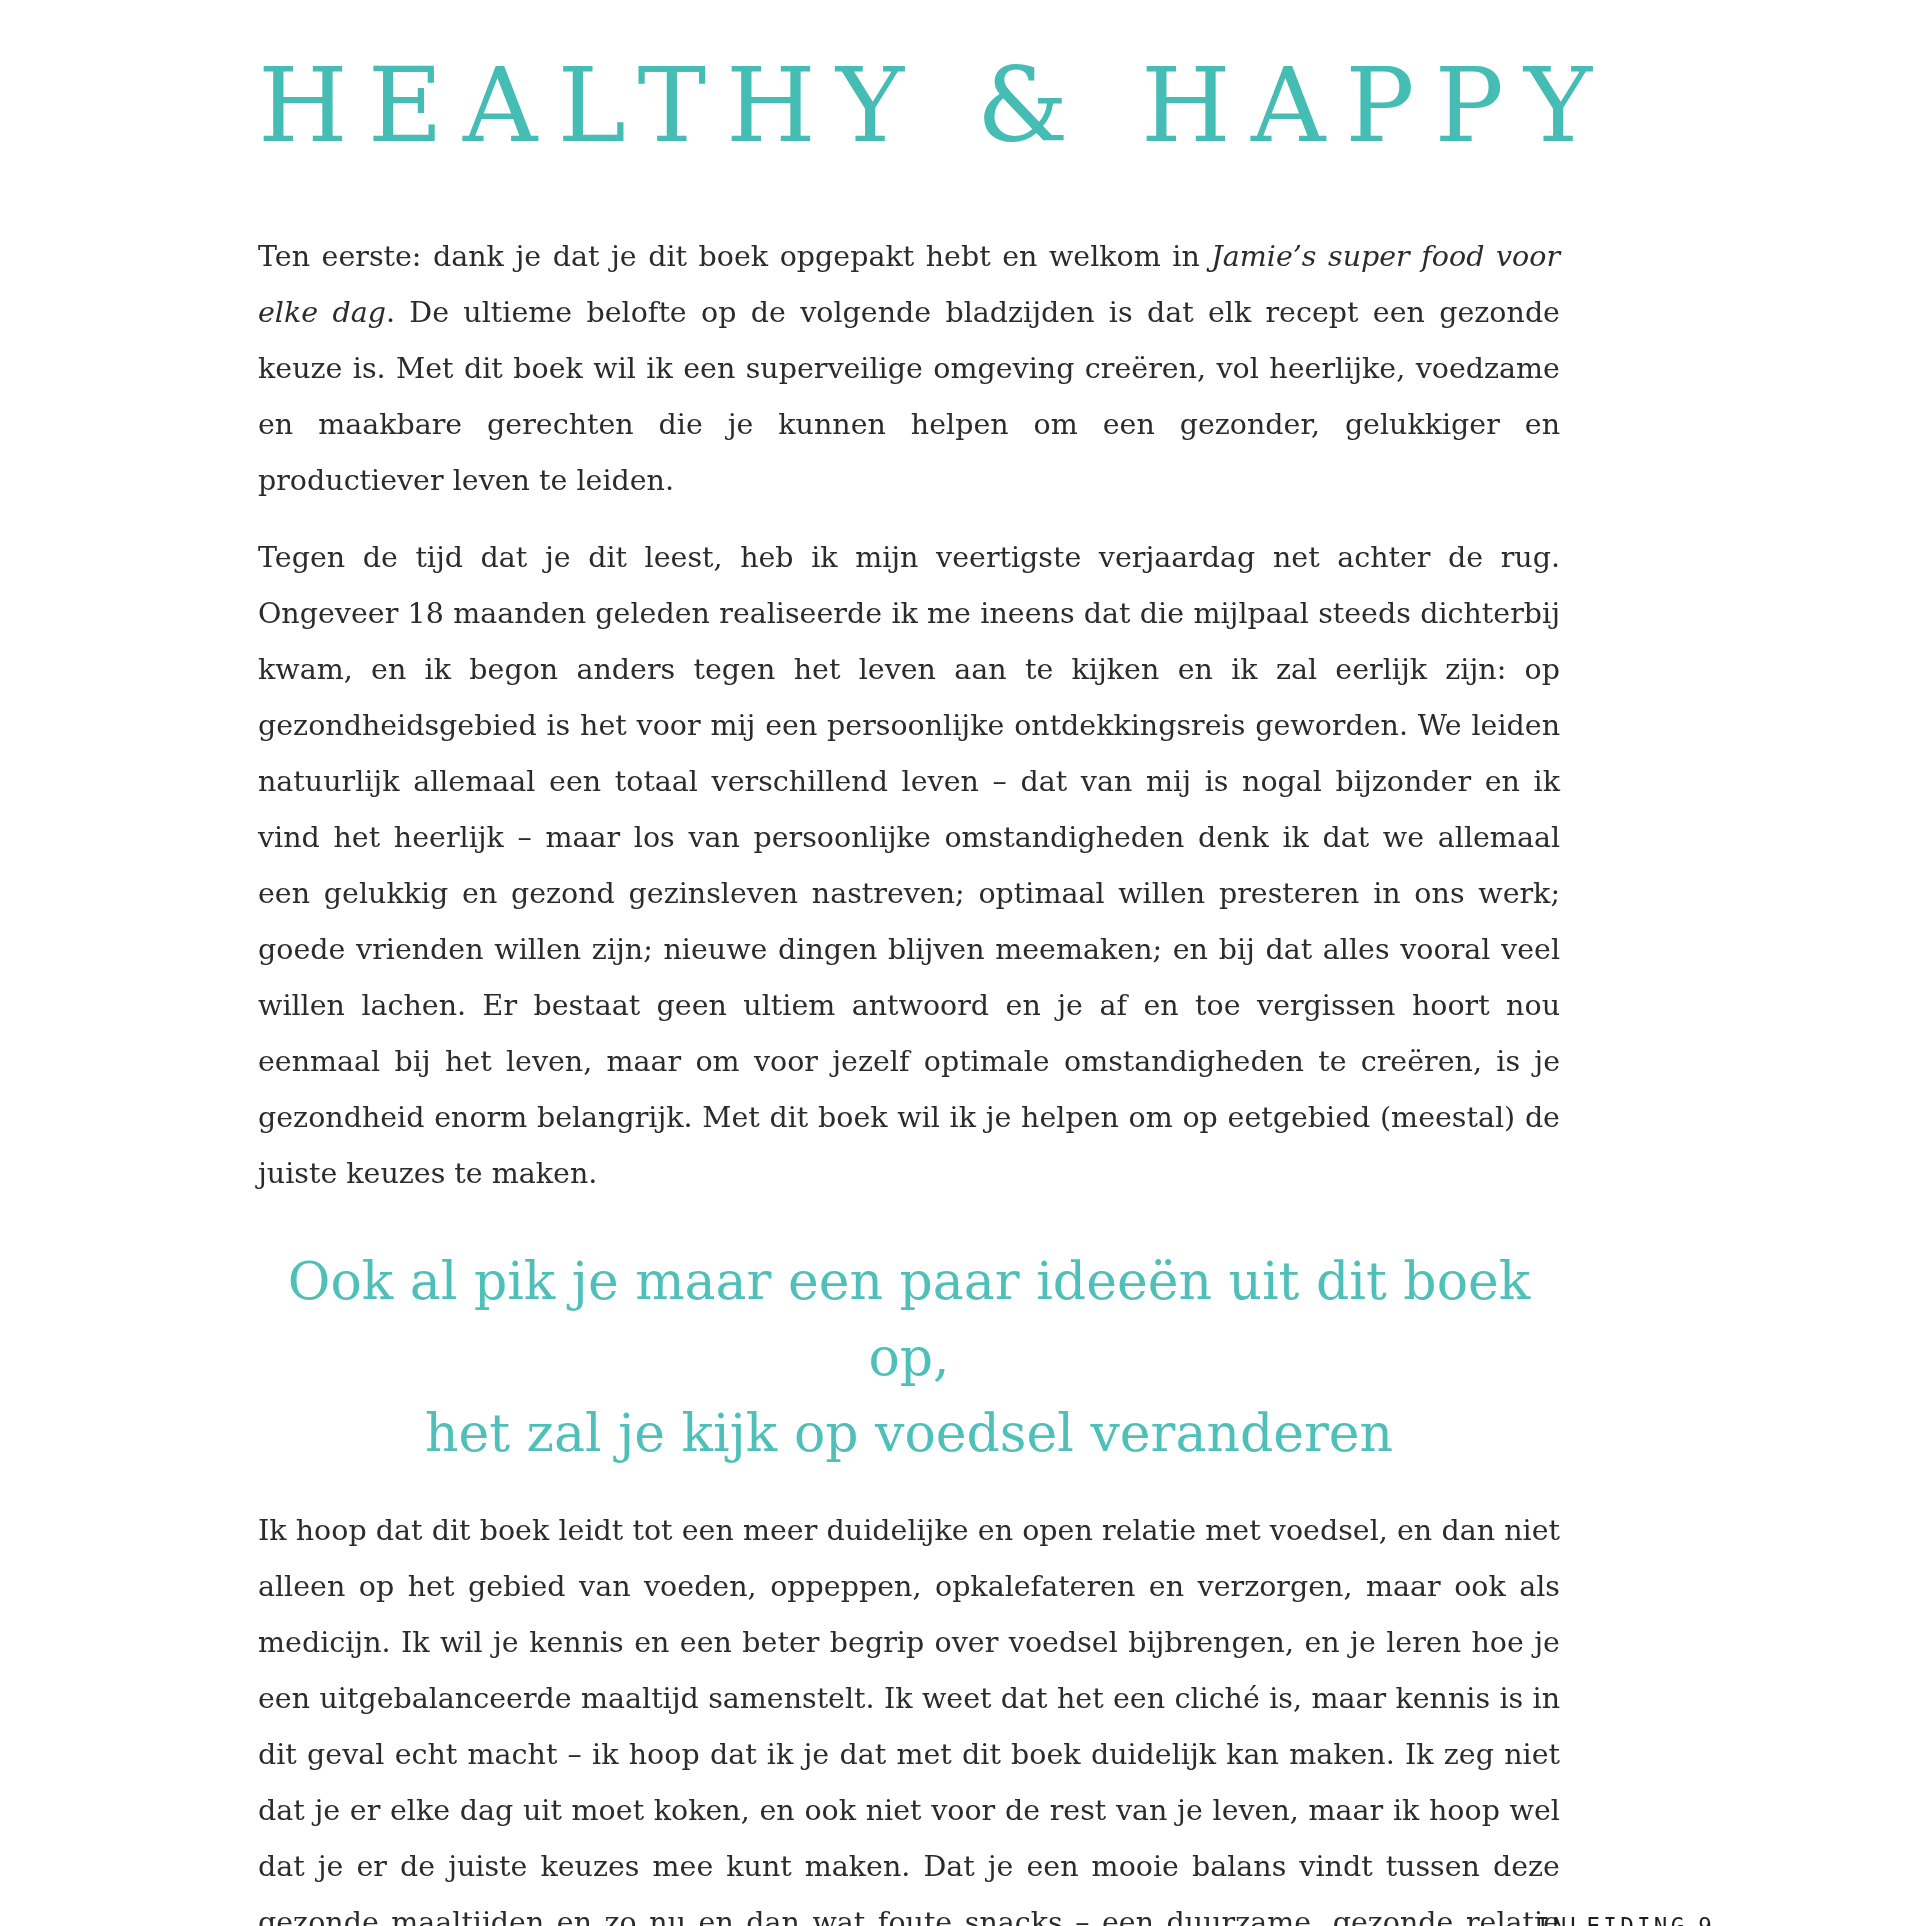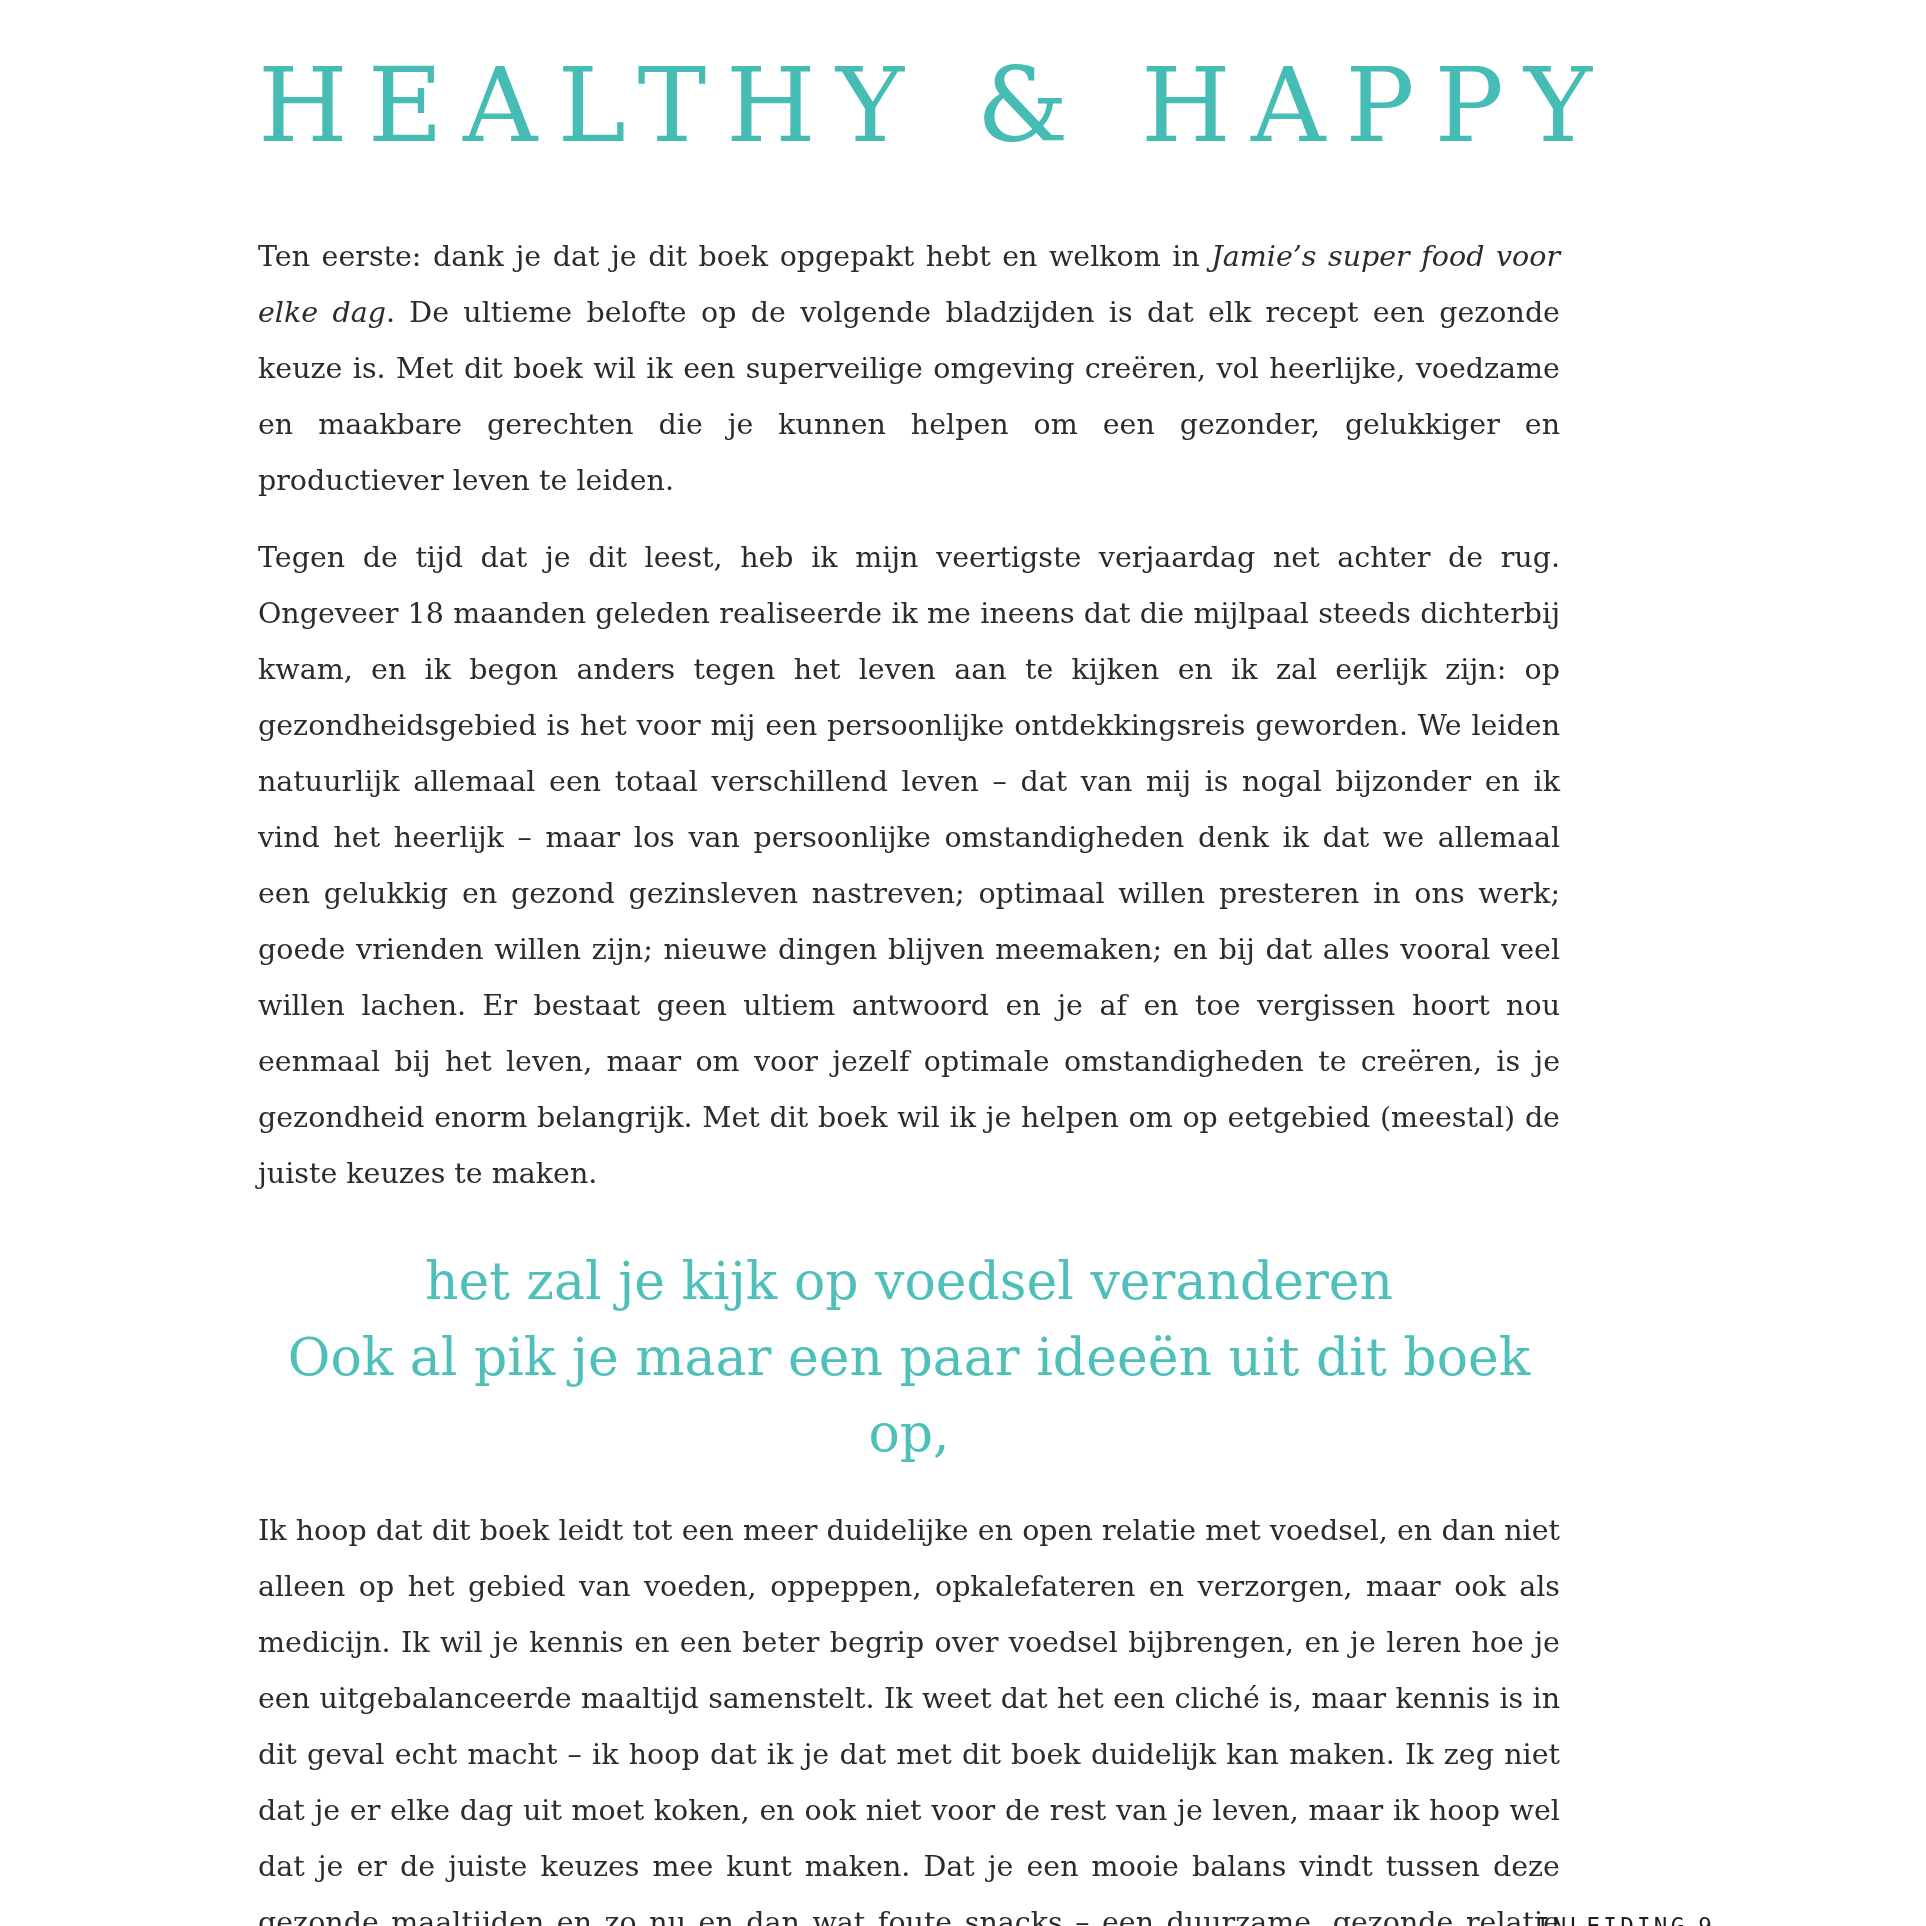--- a/index.html
+++ b/index.html
@@ -86,22 +86,22 @@
 
   <h1 class="title">HEALTHY &amp; HAPPY</h1>
 
   <div class="body-col">
 
     <p class="para"><span>Ten eerste: dank je dat je dit boek opgepakt hebt en welkom in </span><em>Jamie’s super food voor elke dag</em><span>. De ultieme belofte op de volgende bladzijden is dat elk recept een gezonde keuze is. Met dit boek wil ik een superveilige omgeving creëren, vol heerlijke, voedzame en maakbare gerechten die je kunnen helpen om een gezonder, gelukkiger en productiever leven te leiden.</span></p>
 
     <p class="para">Tegen de tijd dat je dit leest, heb ik mijn veertigste verjaardag net achter de rug. Ongeveer 18 maanden geleden realiseerde ik me ineens dat die mijlpaal steeds dichterbij kwam, en ik begon anders tegen het leven aan te kijken en ik zal eerlijk zijn: op gezondheidsgebied is het voor mij een persoonlijke ontdekkingsreis geworden. We leiden natuurlijk allemaal een totaal verschillend leven – dat van mij is nogal bijzonder en ik vind het heerlijk – maar los van persoonlijke omstandigheden denk ik dat we allemaal een gelukkig en gezond gezinsleven nastreven; optimaal willen presteren in ons werk; goede vrienden willen zijn; nieuwe dingen blijven meemaken; en bij dat alles vooral veel willen lachen. Er bestaat geen ultiem antwoord en je af en toe vergissen hoort nou eenmaal bij het leven, maar om voor jezelf optimale omstandigheden te creëren, is je gezondheid enorm belangrijk. Met dit boek wil ik je helpen om op eetgebied (meestal) de juiste keuzes te maken.</p>
 
     <h2 class="pullquote">
+      <span class="pq-line">Ook al pik je maar een paar ideeën uit dit boek op,</span>
       <span class="pq-line">het zal je kijk op voedsel veranderen</span>
-      <span class="pq-line">Ook al pik je maar een paar ideeën uit dit boek op,</span>
     </h2>
 
     <p class="para"><span>Ik hoop dat dit boek leidt tot een meer duidelijke en open relatie met voedsel, en dan niet alleen op het gebied van voeden, oppeppen, opkalefateren en verzorgen, maar ook als medicijn. Ik wil je kennis en een beter begrip over voedsel bijbrengen, en je leren hoe je een uitgebalanceerde maaltijd samenstelt. Ik weet dat het een cliché is, maar kennis is in dit geval echt macht – ik hoop dat ik je dat met dit boek duidelijk kan maken. Ik zeg niet dat je er elke dag uit moet koken, en ook niet voor de rest van je leven, maar ik hoop wel dat je er de juiste keuzes mee kunt maken. Dat je een mooie balans vindt tussen deze gezonde maaltijden en zo nu en dan wat foute snacks – een duurzame, gezonde relatie met voedsel kan volgens mij niet zonder dat soort slippertjes. Zelf gebruik ik dit boek van maandag tot donderdag/vrijdag en ga ik in het weekend voor </span></p>
 
   </div>
 
   <div class="footer">
     <span class="chapter">INLEIDING</span><span class="pagenum">9</span>
   </div>
 

